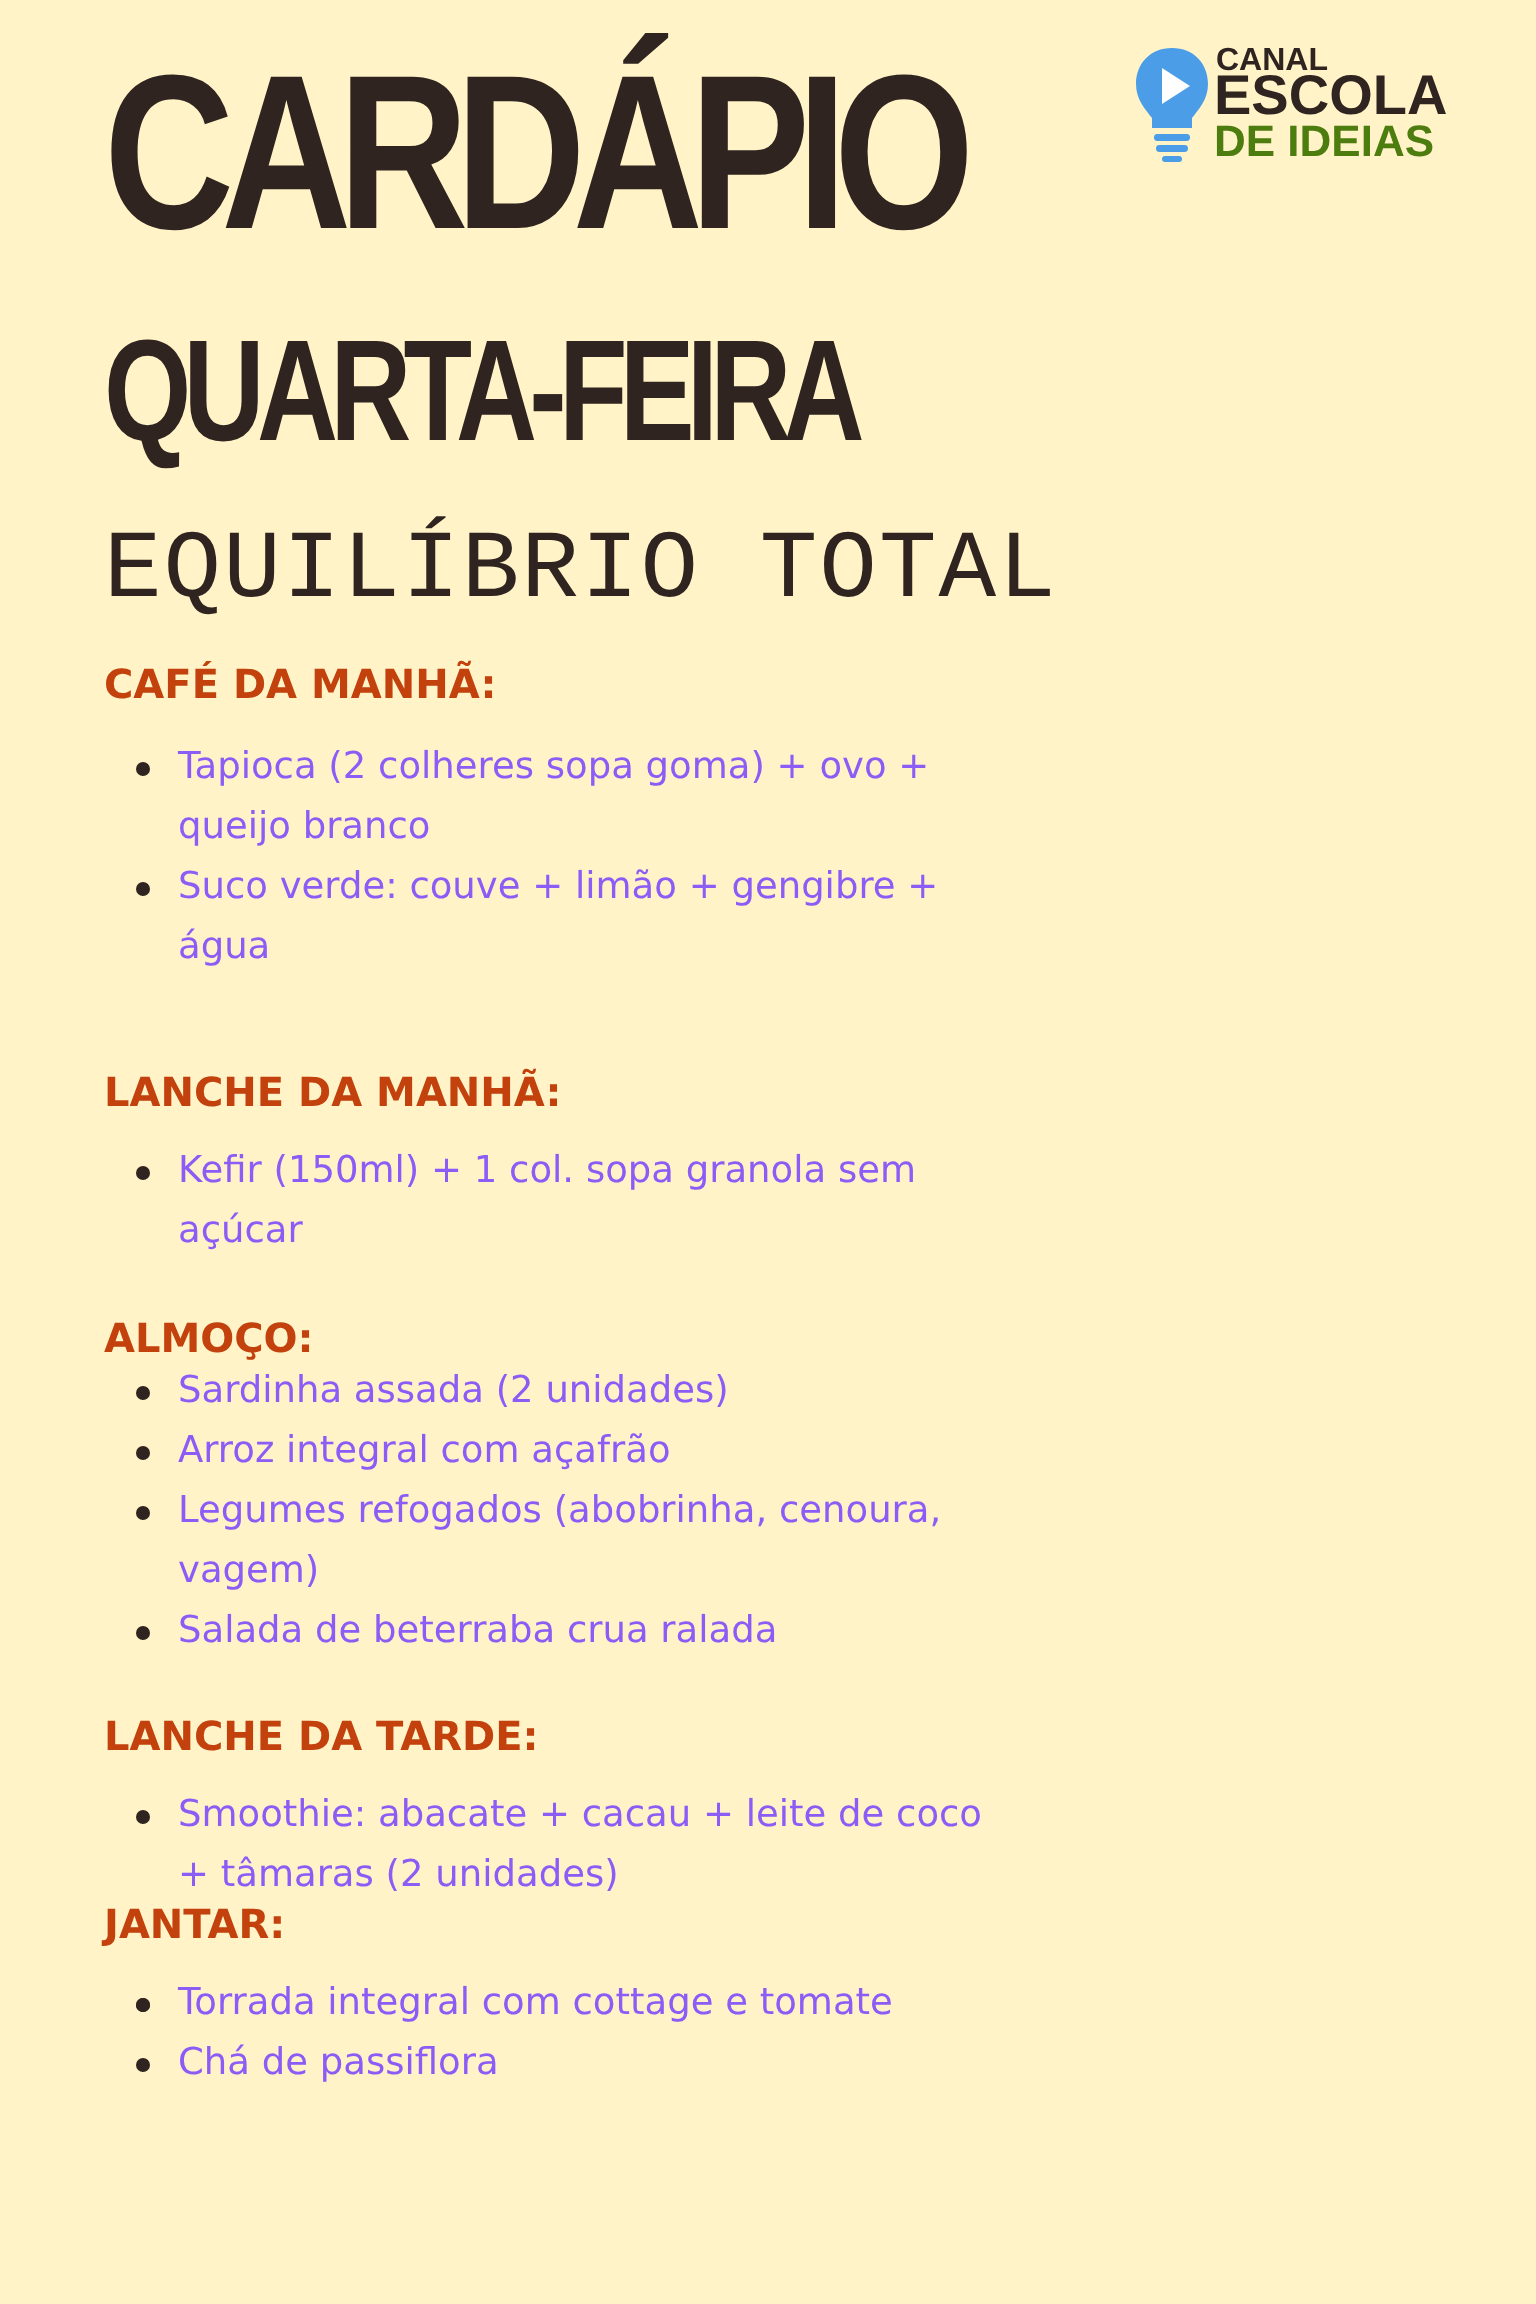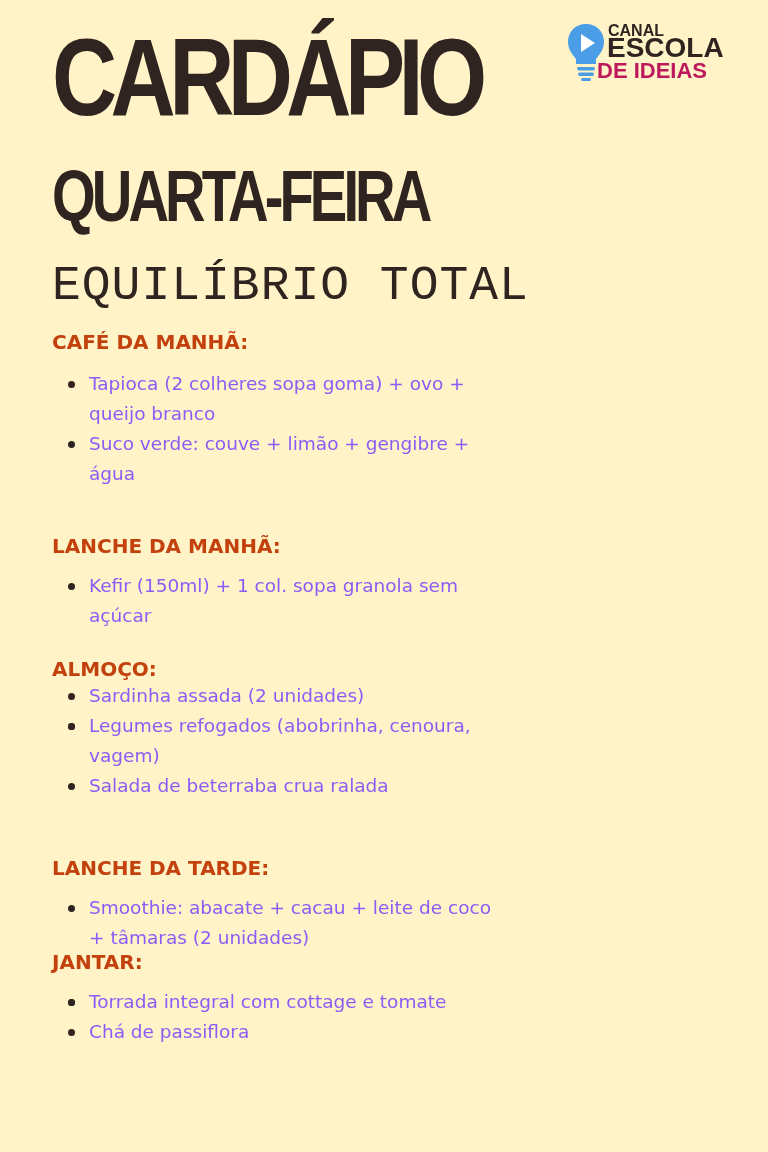--- a/index.html
+++ b/index.html
@@ -84,27 +84,27 @@
       top: 12px;
       font-family: "Liberation Sans", sans-serif;
       font-weight: 700;
       font-size: 28px;
       line-height: 1;
       letter-spacing: 0px;
       color: #2f2420;
     }
     .logo .ideias {
       position: absolute;
-      left: 31px;
+      left: 41px;
       top: 38px;
       font-family: "Liberation Sans", sans-serif;
       font-weight: 700;
       font-size: 22px;
       line-height: 1;
-      color: #be185d;
+      color: #4d7c0f;
     }
     .section {
       position: absolute;
       left: 52px;
       width: 480px;
     }
     .section-heading {
       font-family: "DejaVu Sans", sans-serif;
       font-weight: 700;
       font-size: 20px;
@@ -185,20 +185,21 @@
 
   <div class="section" style="top:659px;">
     <h3 class="section-heading">ALMOÇO:</h3>
     <ul class="items" style="margin-top:2px;">
       <li class="item">
         <span class="bullet"></span>
         <span>Sardinha assada (2 unidades)</span>
       </li>
       <li class="item">
         <span class="bullet"></span>
+        <span>Arroz integral com açafrão</span>
       </li>
       <li class="item">
         <span class="bullet"></span>
         <span>Legumes refogados (abobrinha, cenoura, vagem)</span>
       </li>
       <li class="item">
         <span class="bullet"></span>
         <span>Salada de beterraba crua ralada</span>
       </li>
     </ul>

